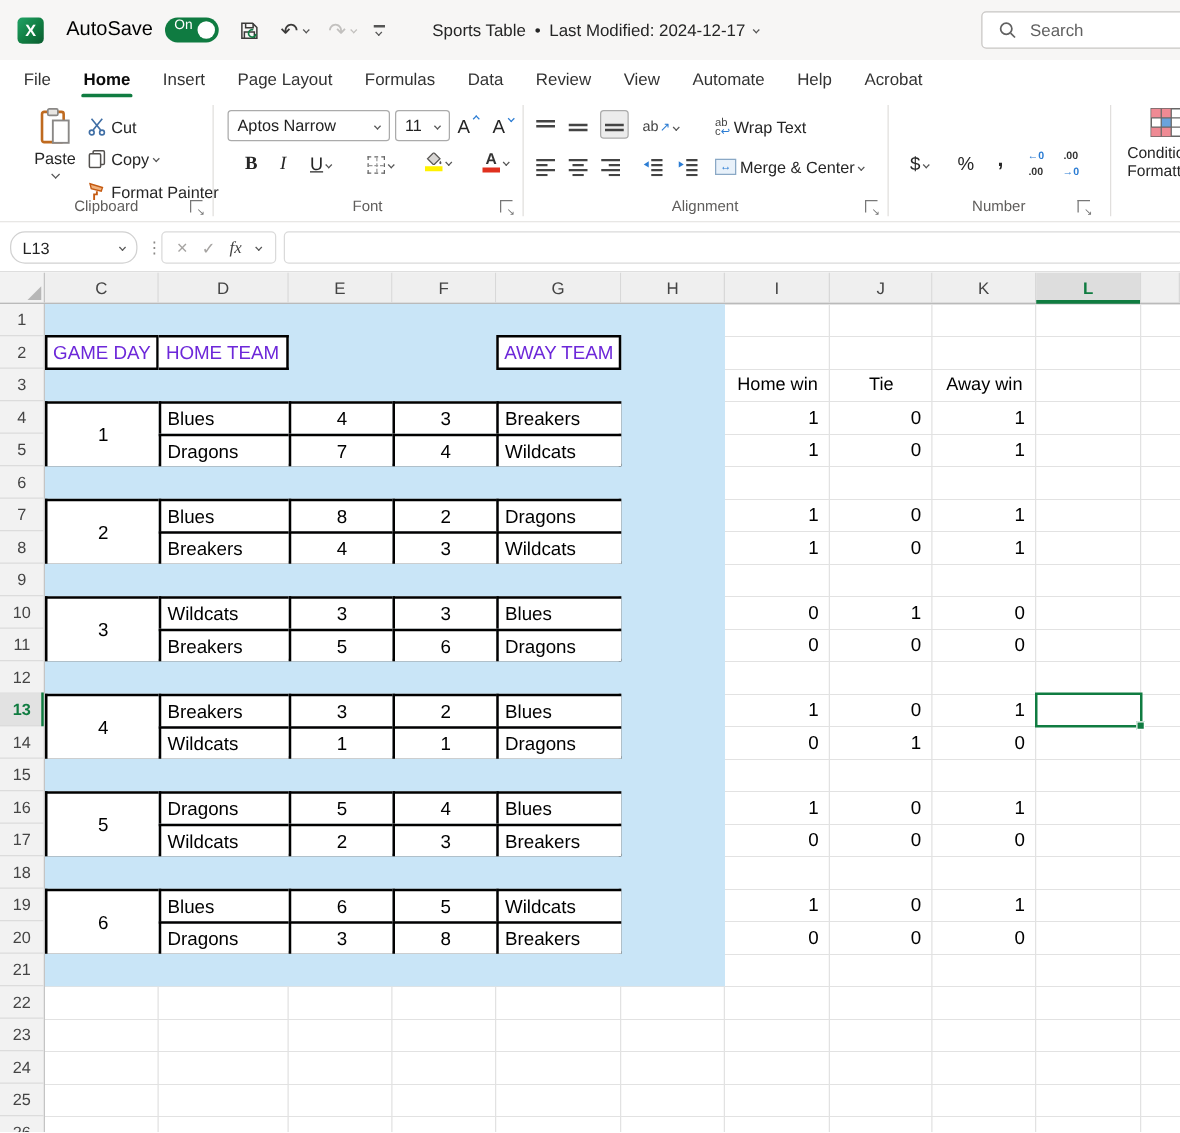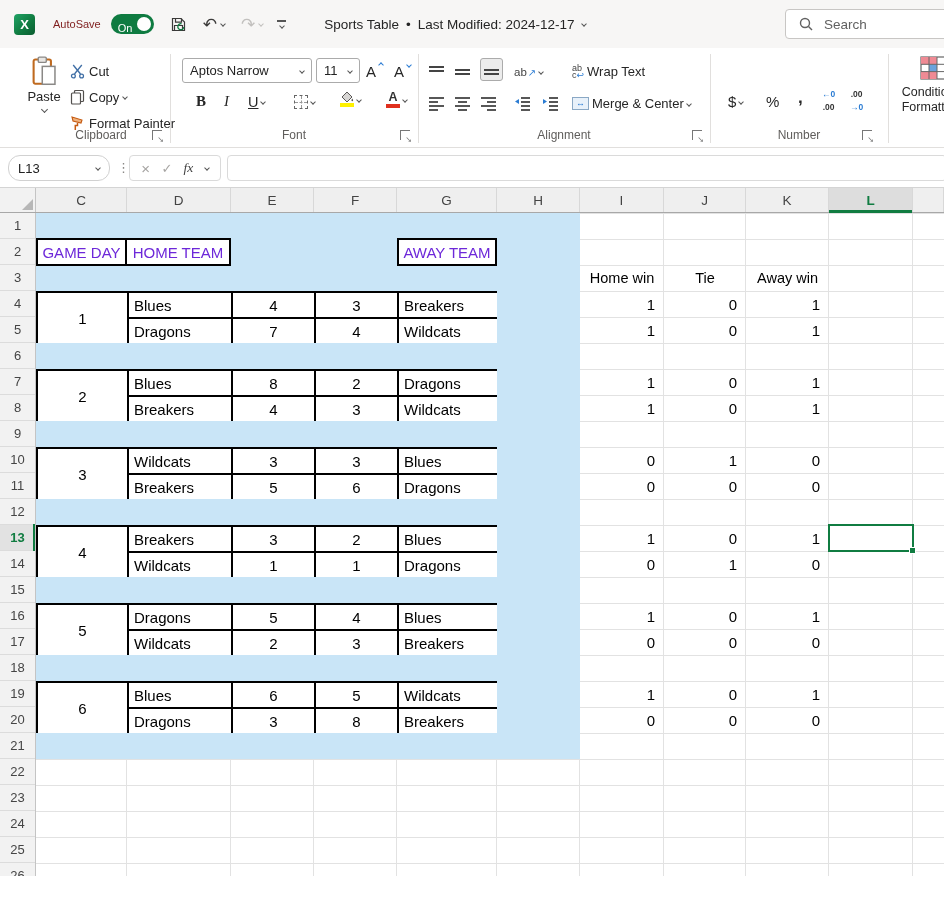--- a/index.html
+++ b/index.html
@@ -3,22 +3,22 @@
 <meta charset="utf-8">
 <style>
 *{box-sizing:border-box;margin:0;padding:0;}
 html,body{width:944px;height:906px;overflow:hidden;}
 body{font-family:"Liberation Sans","DejaVu Sans",sans-serif;background:#fff;}
 .page{position:relative;width:944px;height:906px;overflow:hidden;background:#fff;}
 
 
 .titlebar{height:48px;background:#f7f6f5;display:flex;align-items:center;position:relative;}
 .logo{width:21px;height:21px;margin-left:14px;border-radius:4px;background:linear-gradient(135deg,#21a366 0%,#107C41 55%,#0b5c30 100%);color:#fff;font-weight:700;font-size:13px;display:flex;align-items:center;justify-content:center;flex:none;}
-.as-label{margin-left:18px;font-size:11px;color:#7f1d1d;}
-.toggle{margin-left:10px;width:43px;height:20px;border-radius:10px;background:#0F7B41;position:relative;display:flex;align-items:flex-end;flex:none;}
+.as-label{margin-left:18px;font-size:16px;color:#000000;}
+.toggle{margin-left:10px;width:43px;height:20px;border-radius:10px;background:#0F7B41;position:relative;display:flex;align-items:flex-start;flex:none;}
 .toggle .on{color:#fff;font-size:11px;margin-left:7px;}
 .toggle .knob{position:absolute;right:3px;top:3px;width:14px;height:14px;border-radius:50%;background:#fff;}
 .tb-icon{margin-left:16px;display:flex;align-items:center;gap:4px;color:#3b3a39;}
 .glyph{font-size:17px;line-height:1;}
 .redo .glyph{color:#c2c0be;}
 .redo .chev{border-color:#c2c0be;}
 .qa{margin-left:14px;display:flex;flex-direction:column;align-items:center;gap:2px;}
 .qline{width:9px;height:1.5px;background:#555;}
 .chev{display:inline-block;width:5px;height:5px;border-right:1.4px solid #555;border-bottom:1.4px solid #555;transform:rotate(45deg);flex:none;}
 .chev.sm{width:4px;height:4px;}
@@ -153,20 +153,33 @@
     </div>
     <div class="search">
       <svg width="14" height="14" viewBox="0 0 14 14" fill="none" stroke="#616161" stroke-width="1.4">
         <circle cx="6" cy="6" r="4.5"></circle>
           <line x1="9.5" y1="9.5" x2="13" y2="13"></line>
       </svg>
       <span class="ph">Search</span>
     </div>
   </div>
 
+  <div class="menubar" id="menu-tabs">
+      <div class="mtab">File</div>
+      <div class="mtab active">Home</div>
+      <div class="mtab">Insert</div>
+      <div class="mtab">Page Layout</div>
+      <div class="mtab">Formulas</div>
+      <div class="mtab">Data</div>
+      <div class="mtab">Review</div>
+      <div class="mtab">View</div>
+      <div class="mtab">Automate</div>
+      <div class="mtab">Help</div>
+      <div class="mtab">Acrobat</div>
+    </div>
 
   <div class="ribbon">
 
     <div class="rabs paste">
       <svg width="28" height="30" viewBox="0 0 24 26">
         <rect x="3" y="3" width="15" height="21" rx="1.5" fill="#fff" stroke="#bf6a1f" stroke-width="1.8"></rect>
         <rect x="7" y="1" width="7" height="4.5" rx="1" fill="#e8e6e3" stroke="#8a8886" stroke-width="1.2"></rect>
         <rect x="10.5" y="9" width="11" height="15.5" fill="#fff" stroke="#8a8886" stroke-width="1.3"></rect>
       </svg>
       <span class="lbl">Paste</span>
@@ -189,21 +202,21 @@
       <span class="lbl">Copy</span>
       <span class="chev sm"></span>
     </div>
     <div class="rabs srow" style="left:70px;top:64px;">
       <svg width="15" height="16" viewBox="0 0 15 16">
         <path d="M2 2 L12 5 L11 8 L3 6 Z" fill="#f0b27d" stroke="#c55a11" stroke-width="1.1"></path>
         <path d="M7.5 8 v2.5 h-2.2 v4.5" stroke="#c55a11" stroke-width="1.5" fill="none"></path>
       </svg>
       <span class="lbl">Format Painter</span>
     </div>
-    <div class="grp-label" style="left:16px;width:170px;">Clipboard</div>
+    <div class="grp-label" style="left:0;width:170px;">Clipboard</div>
     <span class="launcher" style="left:152px;"></span>
     <div class="grp-sep" style="left:170px;"></div>
 
     <div class="rabs select" style="left:182px;top:10px;width:130px;">
       <span>Aptos Narrow</span>
         <span class="chev sm"></span>
     </div>
     <div class="rabs select" style="left:316px;top:10px;width:44px;">
       <span>11</span>
         <span class="chev sm"></span>

